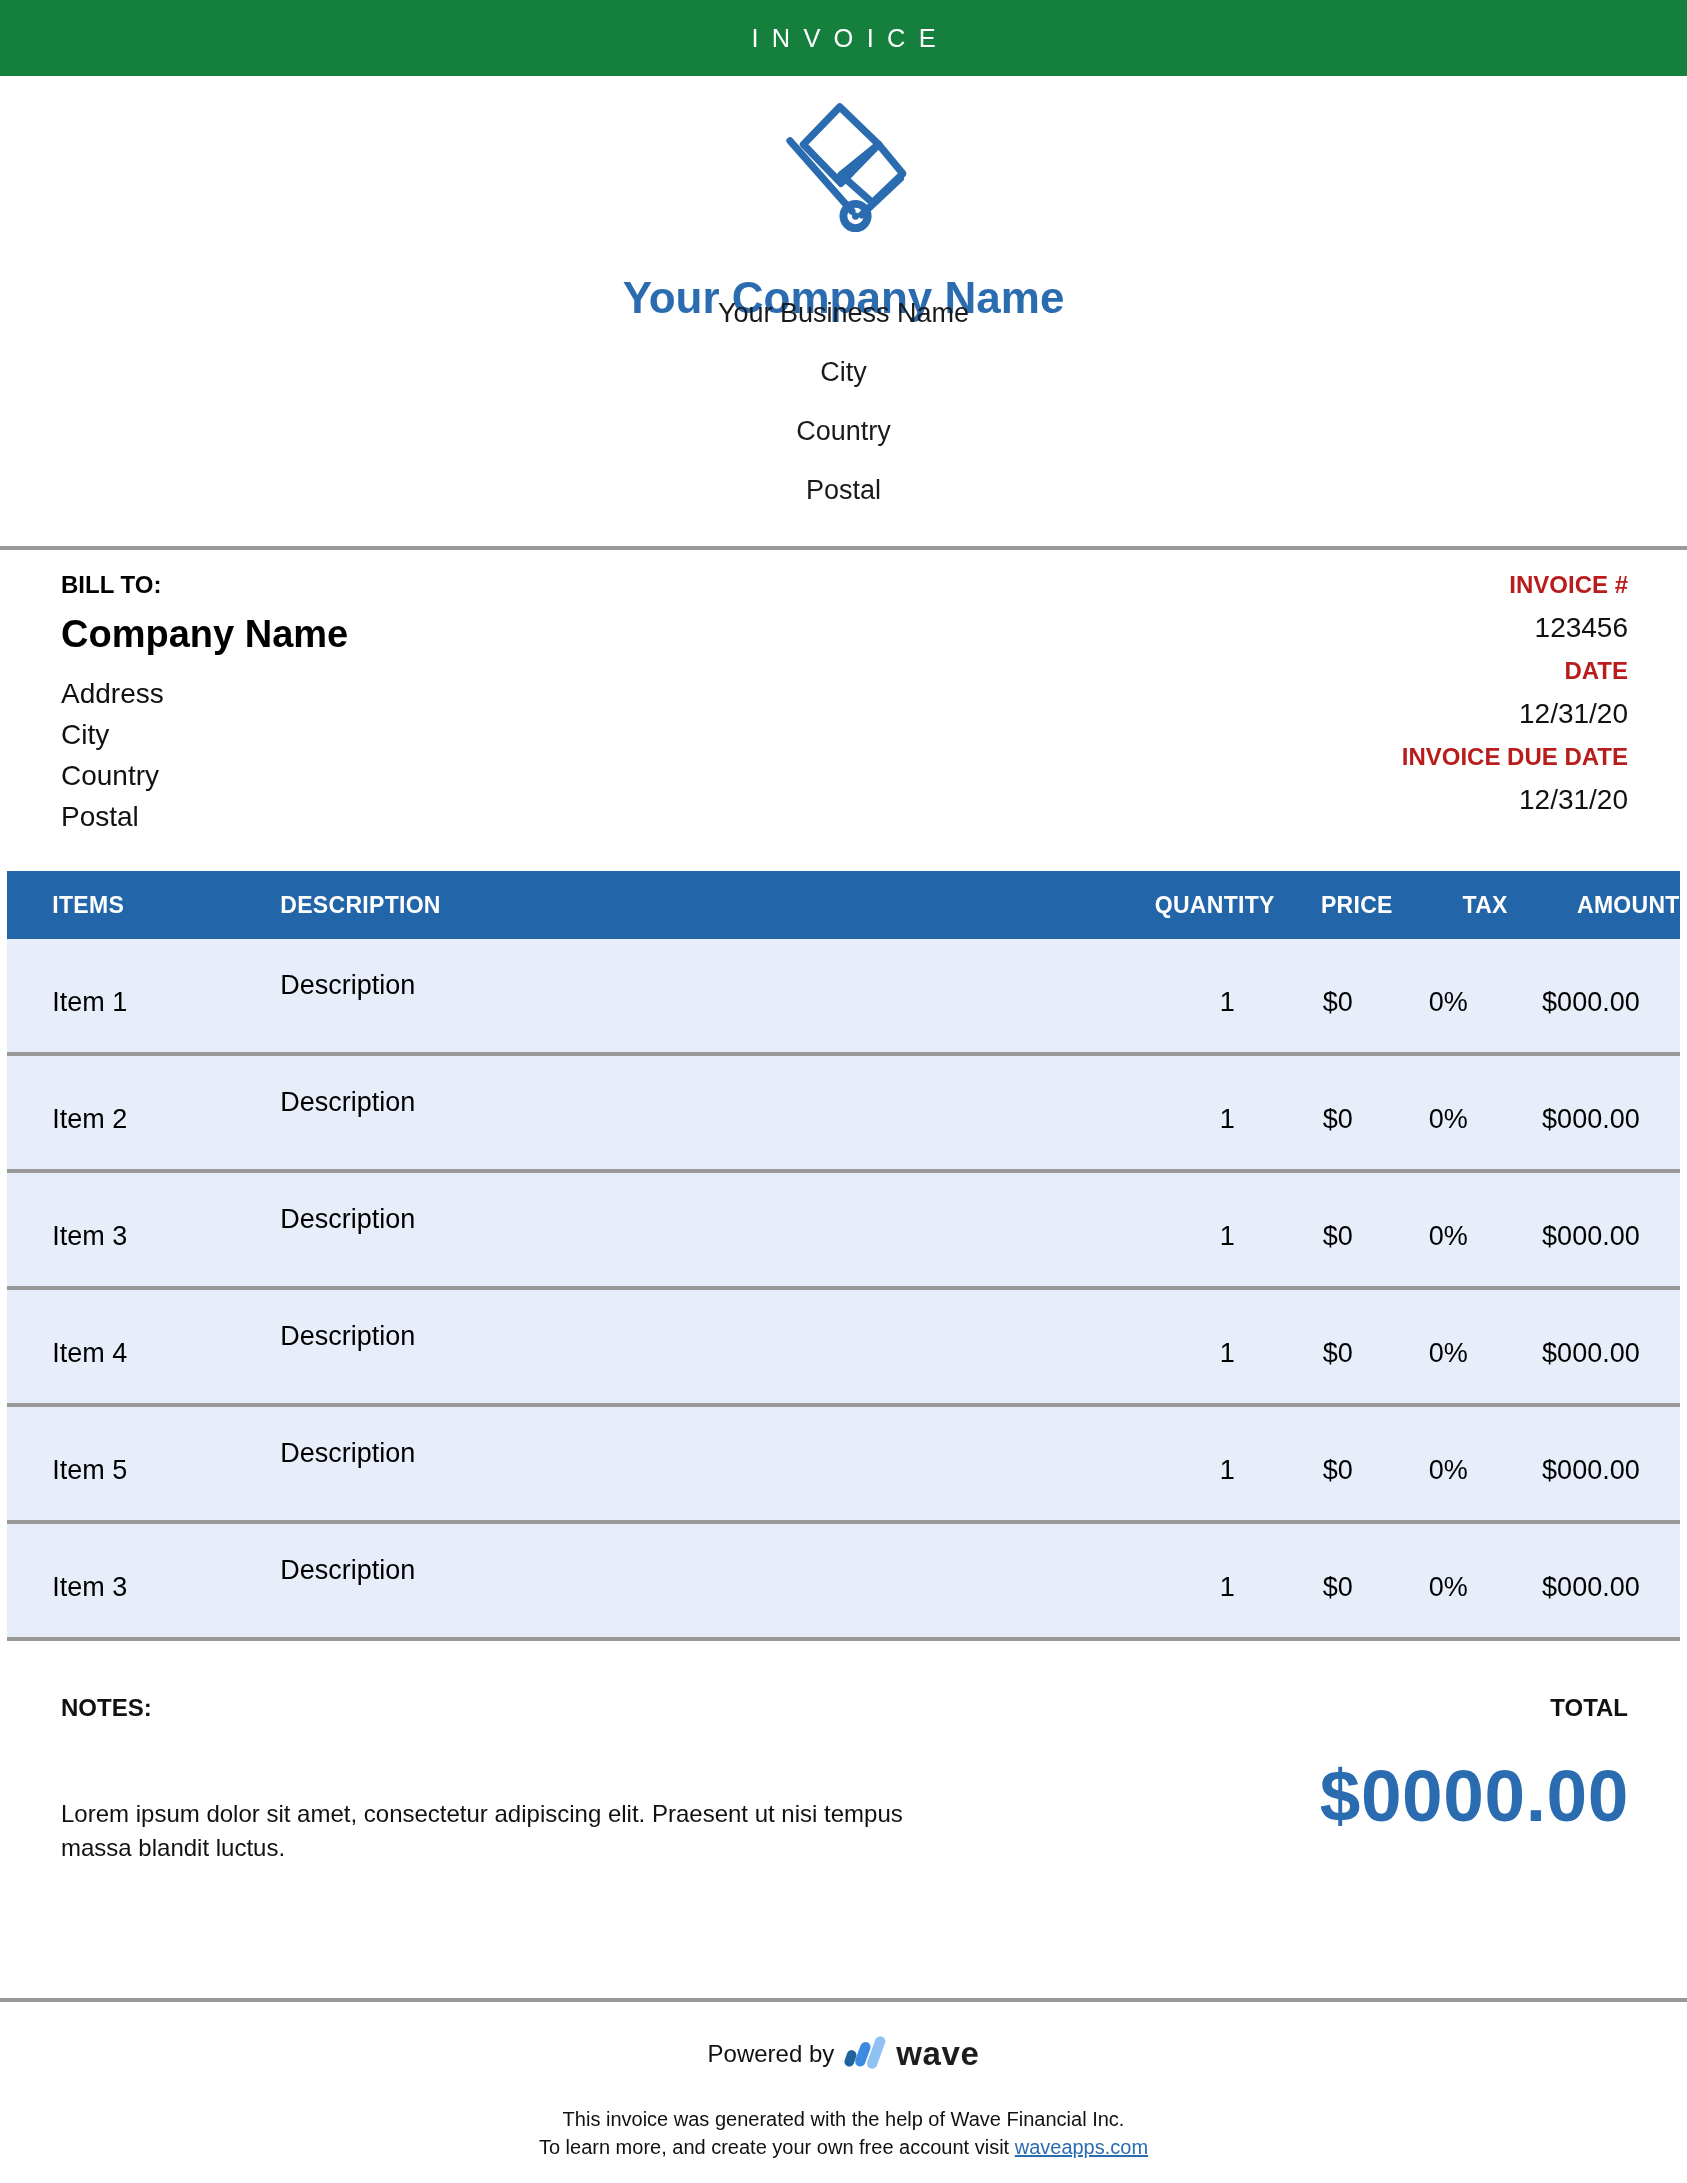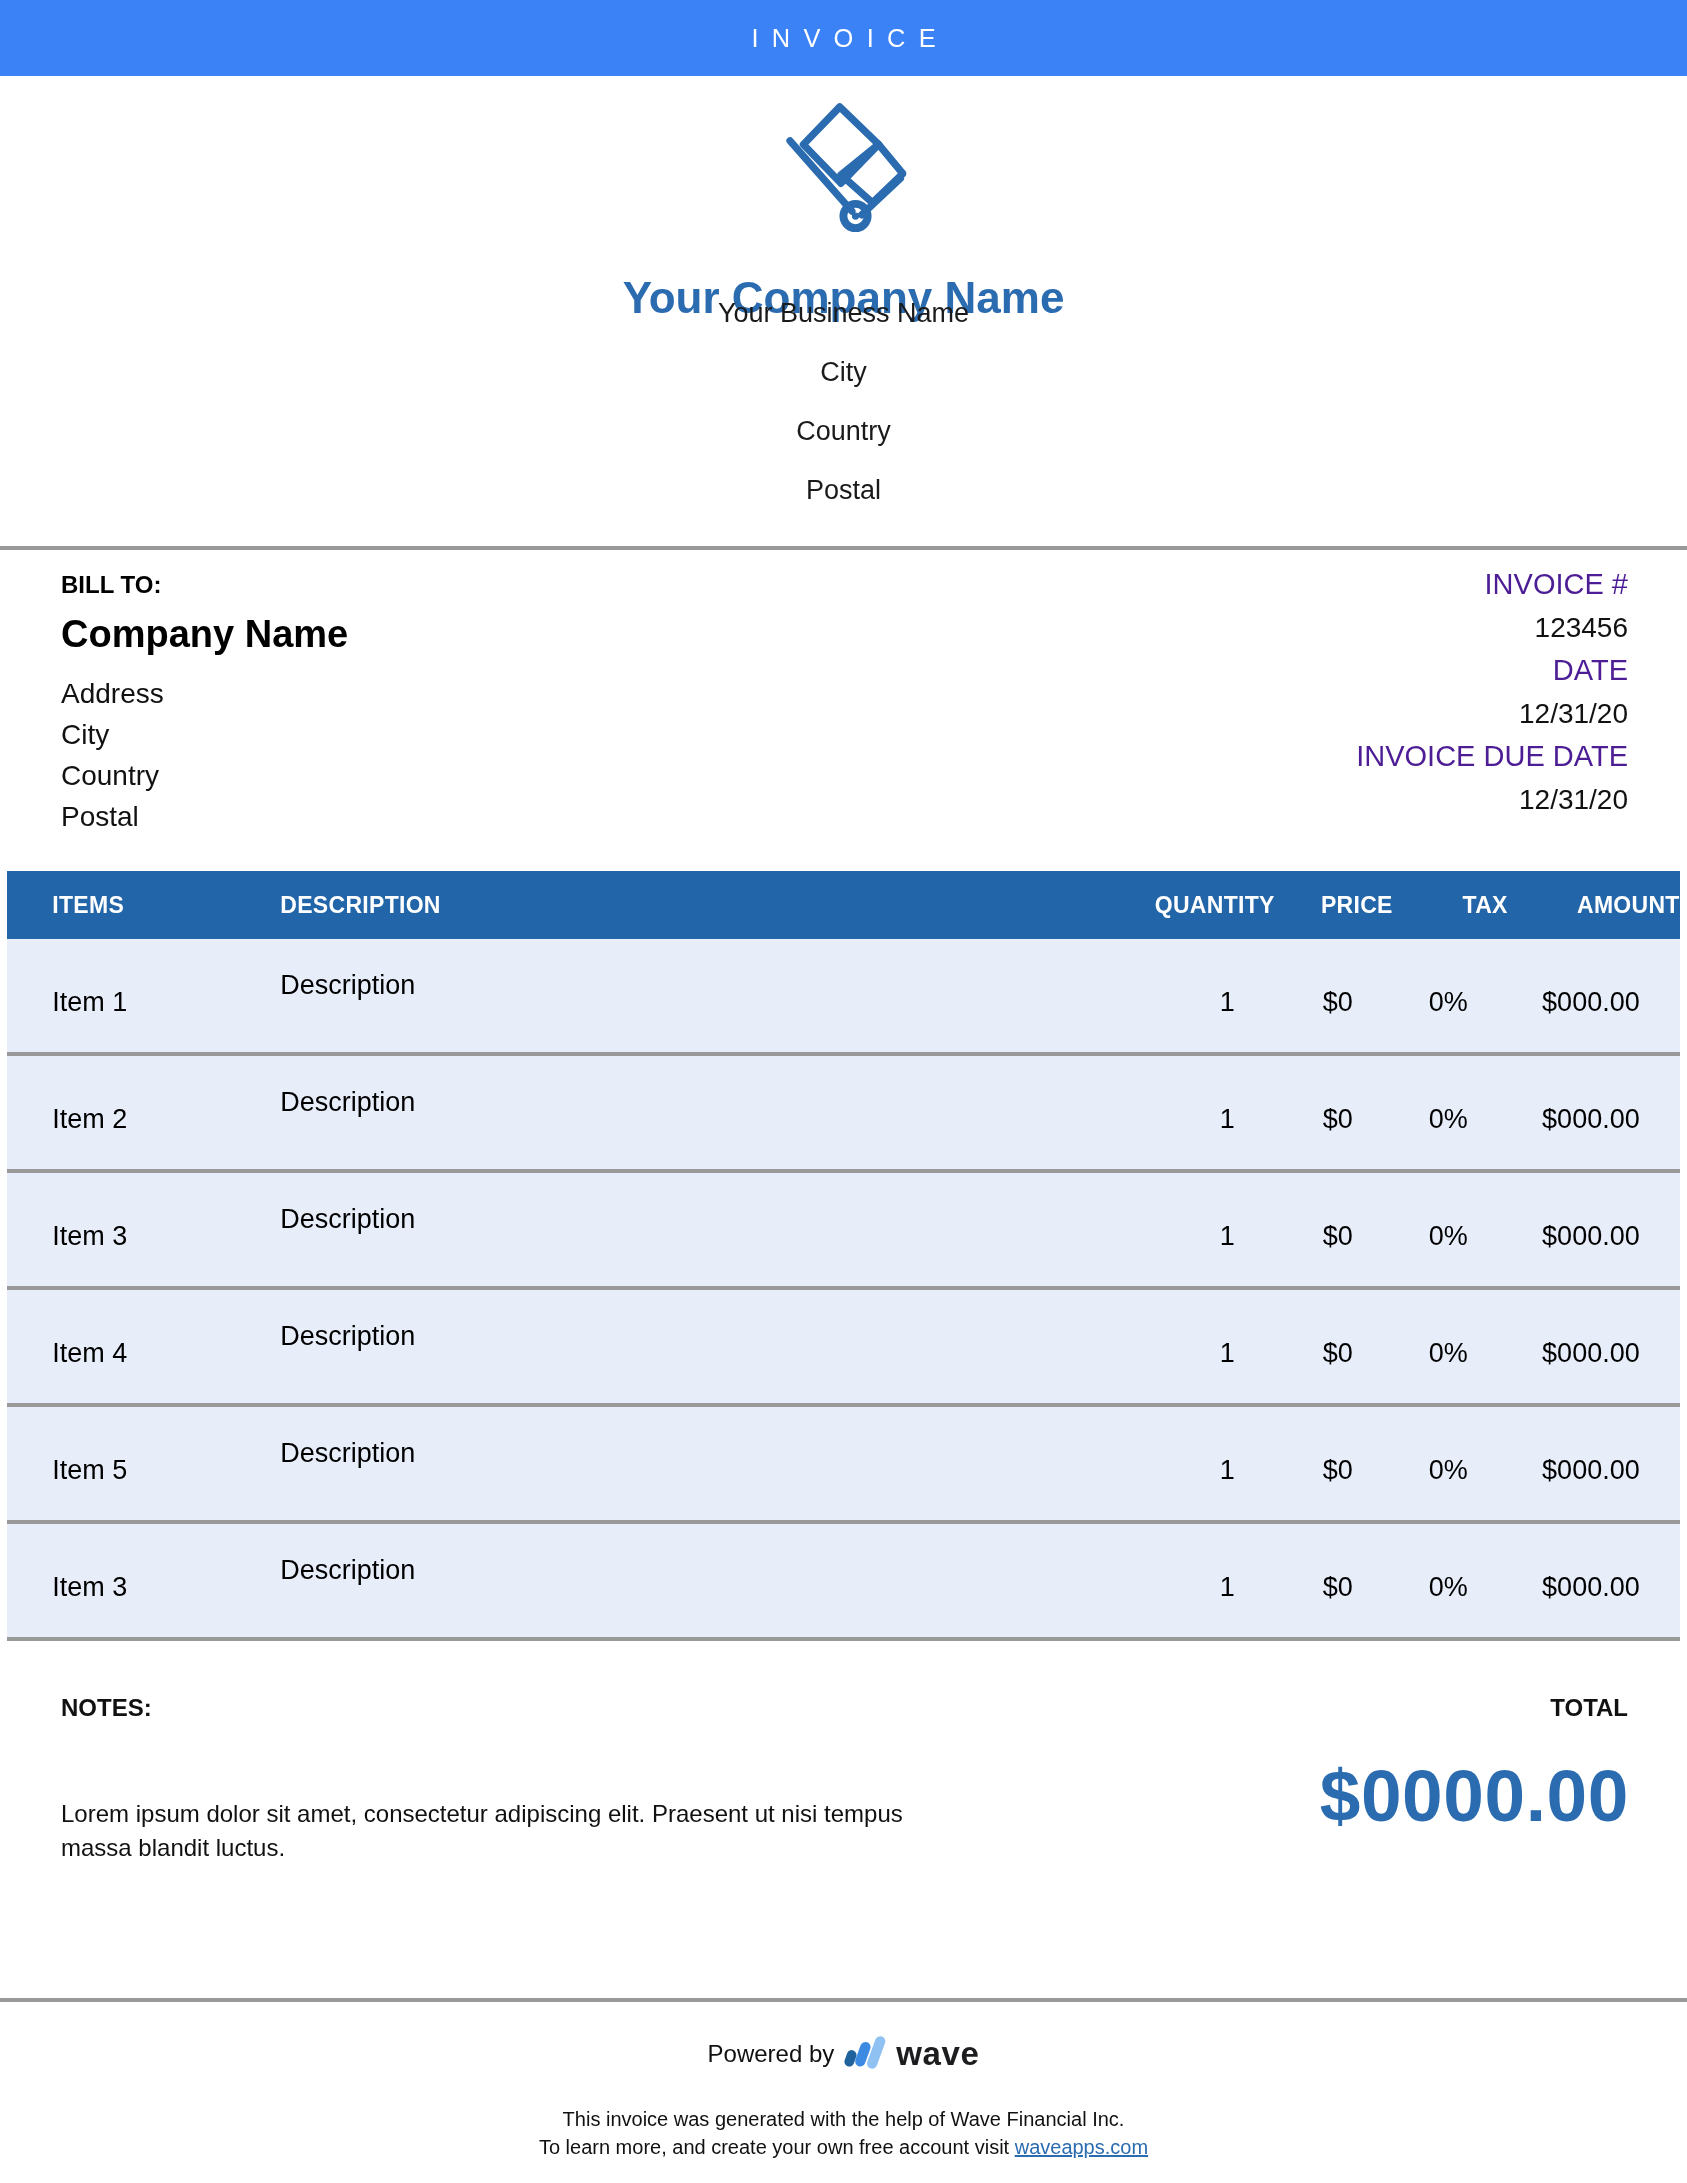--- a/index.html
+++ b/index.html
@@ -9,21 +9,21 @@
     height: 2183px;
     background: #ffffff;
     font-family: "Liberation Sans", sans-serif;
     color: #111111;
     overflow: hidden;
   }
 
   
   .topbar {
     position: absolute; top: 0; left: 0; right: 0; height: 76px;
-    background: #3b82f6;
+    background: #15803d;
     display: flex; align-items: center; justify-content: center;
   }
   .topbar .title {
     color: #ffffff; font-size: 25.4px; font-weight: 400;
     letter-spacing: 13.3px; padding-left: 13.3px;
   }
 
   
   .logo-wrap {
     position: absolute; top: 102px; left: 50%;
@@ -52,21 +52,21 @@
   .billto {
     position: absolute; left: 61px; top: 563px;
   }
   .billto .section-label { font-size: 24px; font-weight: 700; line-height: 43px; color: #000; }
   .billto .bill-company { font-size: 38px; font-weight: 700; line-height: 56px; color: #000; }
   .billto .addr-lines { margin-top: 11px; font-size: 28px; line-height: 41px; color: #111; }
 
   .meta {
     position: absolute; right: 59px; top: 563px; text-align: right;
   }
-  .meta .meta-label { font-size: 29px; font-weight: 400; line-height: 43px; color: #4c1d95; }
+  .meta .meta-label { font-size: 24px; font-weight: 700; line-height: 43px; color: #b91c1c; }
   .meta .meta-value { font-size: 28px; font-weight: 400; line-height: 43px; color: #111; }
 
   
   .items-table { position: absolute; left: 7.3px; right: 7.3px; top: 871px; }
   .thead {
     height: 68px; background: #2265a8;
     display: grid;
     grid-template-columns: 228px 1fr 139px 118px 115px 172px;
     padding-left: 45px; 
     align-items: center;

